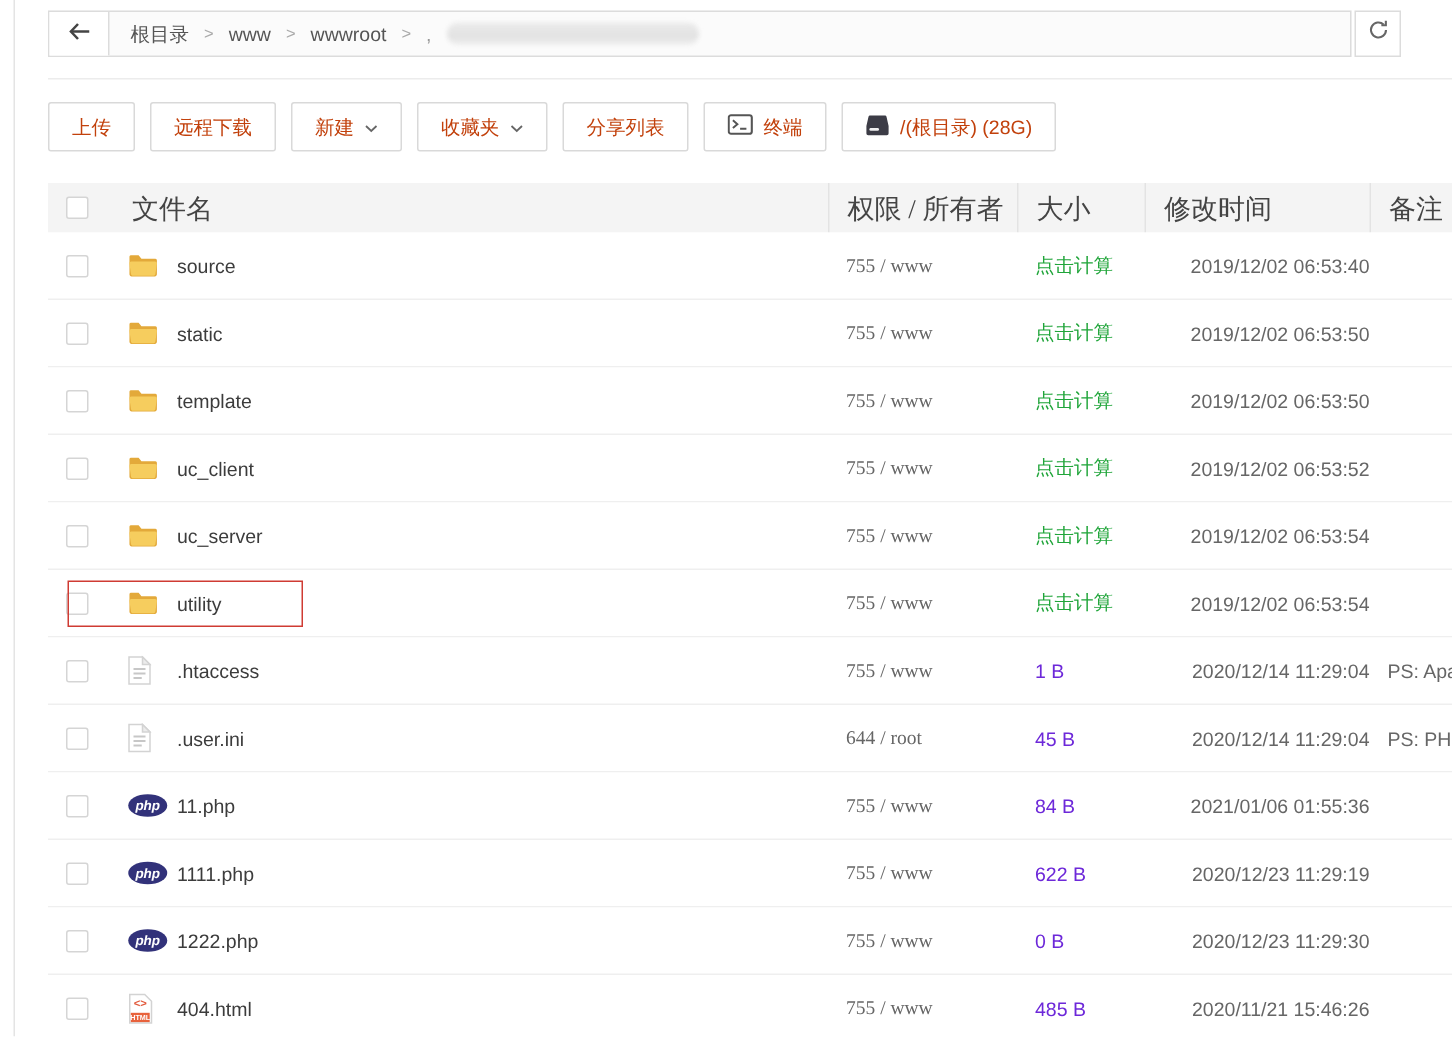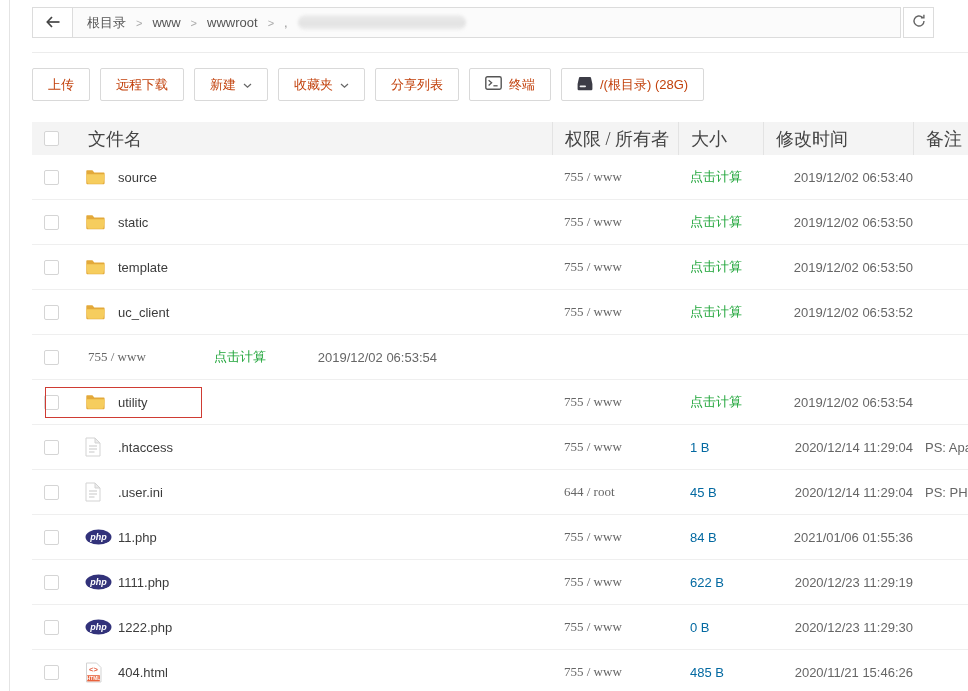--- a/index.html
+++ b/index.html
@@ -54,21 +54,21 @@
   .thead .cell { display: flex; align-items: center; }
   .thead .col-perm, .thead .col-size, .thead .col-time, .thead .col-remark { border-left: 1px solid #e3e3e3; }
   .trow {
     position: relative; display: flex; align-items: center; height: 45px;
     border-bottom: 1px solid #efefef; font-size: 13px; background: #fff;
   }
   .cell { flex: 0 0 auto; }
   .col-check  { width: 44px;  padding-left: 12px; display: flex; align-items: center; }
   .col-name   { width: 476px; padding-left: 9px;  display: flex; align-items: center; }
   .col-perm   { width: 126px; padding-left: 12px; color: #666; font-family: Liberation Serif, serif; }
-  .col-size   { width: 85px;  padding-left: 12px; color: #0369a1; }
+  .col-size   { width: 85px;  padding-left: 12px; color: #6d28d9; }
   .col-time   { width: 150px; padding-left: 12px; color: #666; text-align: right; }
   .col-remark { width: 130px; padding-left: 12px; color: #666; white-space: nowrap; }
   .thead .col-perm, .thead .col-size, .thead .col-time, .thead .col-remark { color: #444; }
 
   .checkbox {
     width: 15px; height: 15px; border: 1px solid #d5d5d5; border-radius: 2px;
     background: #fff; display: inline-block; cursor: pointer;
   }
   .file-icon { width: 27px; display: flex; align-items: center; }
   .fname { margin-left: 6px; color: #3c3c3c; cursor: pointer; }
@@ -241,20 +241,29 @@
     </div>
     <div class="cell col-perm">755 / www</div>
     <div class="cell col-size size-link">点击计算</div>
     <div class="cell col-time">2019/12/02 06:53:52</div>
     <div class="cell col-remark"></div>
   </div>
       <div class="trow">
     <div class="cell col-check">
           <span class="checkbox"></span>
         </div>
+    <div class="cell col-name">
+      <span class="file-icon">
+            <svg width="21" height="18" viewBox="0 0 21 18">
+              <path d="M2.1 2.2 h5.3 l1.9 2.3 h9.3 c.6 0 1 .5 1 1.1 v9.3 c0 .8-.6 1.4-1.4 1.4 H2.7 c-.8 0-1.4-.6-1.4-1.4 V3.4 c0-.7 .4-1.2 .8-1.2 z" fill="#e3a93a"></path>
+              <path d="M2.6 6.3 h15.7 c.8 0 1.4 .6 1.3 1.4 l-1 6.9 c-.1 .7-.7 1.2-1.4 1.2 H3.7 c-.7 0-1.3-.5-1.4-1.2 l-1-6.9 c-.1-.8 .5-1.4 1.3-1.4 z" fill="#f6cd5e"></path>
+            </svg>
+          </span>
+      <span class="fname">uc_server</span>
+    </div>
     <div class="cell col-perm">755 / www</div>
     <div class="cell col-size size-link">点击计算</div>
     <div class="cell col-time">2019/12/02 06:53:54</div>
     <div class="cell col-remark"></div>
   </div>
       <div class="trow">
     <div class="cell col-check">
           <span class="checkbox"></span>
         </div>
     <div class="cell col-name">

